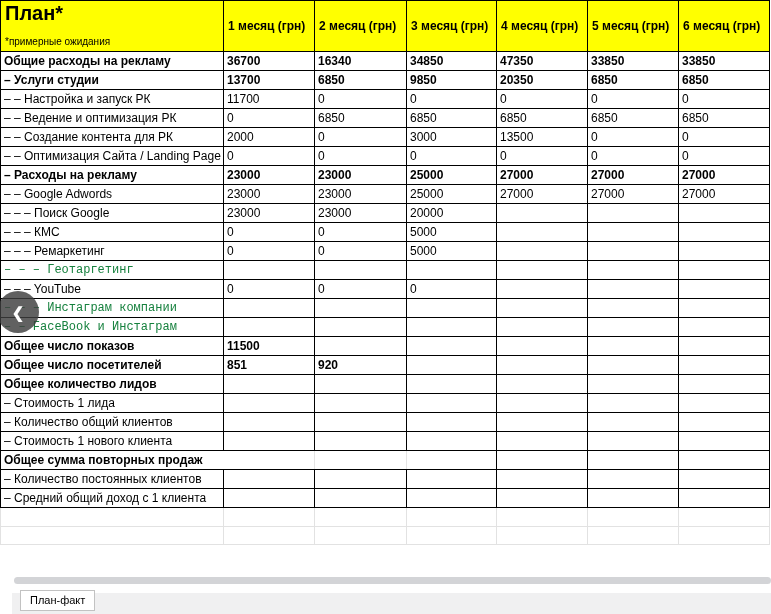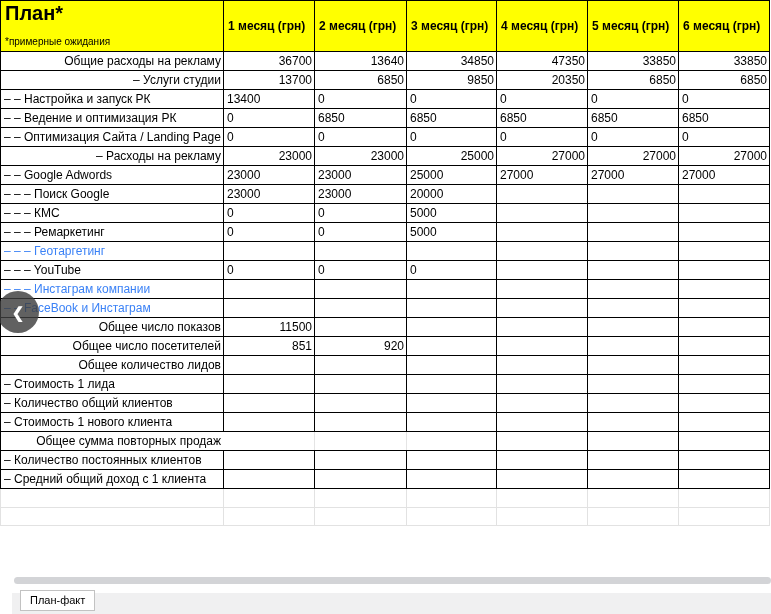--- a/index.html
+++ b/index.html
@@ -9,22 +9,22 @@
 
   table.grid { border-collapse: collapse; table-layout: fixed; width: 769px; position: absolute; top: 0; left: 0; }
   th, td { border: 1px solid #000; padding: 0 2px 0 3px; text-align: left; vertical-align: middle;
            overflow: hidden; white-space: nowrap; }
   thead th { background: #ffff00; height: 51px; font-size: 12px; font-weight: bold; padding-left: 4px; color:#000; }
   th.corner { vertical-align: top; position: relative; }
   .title { font-size: 20px; font-weight: bold; line-height: 23px; padding-top: 1px; }
   .subtitle { position: absolute; left: 4px; bottom: 4px; font-size: 10px; font-weight: normal; }
 
   tbody td { height: 19px; font-size: 12px; color: #000; background: #fff; }
-  td.bold { font-weight: normal; text-align: right; }
-  td.muted { color: #3b82f6; }
+  td.bold { font-weight: bold; }
+  td.muted { color: #15803d; font-family: Liberation Mono, monospace; }
 
   
   td.m0 { border-right-color: #ffffff; }
   td.m1 { border-right-color: #e4e4e4; }
   td.m2 { border-right-color: #e4e4e4; }
 
   
   tr.ghost td { border-color: #e2e2e2; background: #fff; }
 
   .back-btn { position: absolute; left: -3px; top: 291px; width: 42px; height: 42px; border-radius: 50%;
@@ -66,52 +66,61 @@
           <th>3 месяц (грн)</th>
           <th>4 месяц (грн)</th>
           <th>5 месяц (грн)</th>
           <th>6 месяц (грн)</th>
         </tr>
     </thead>
     <tbody>
         <tr>
           <td class="bold">Общие расходы на рекламу</td>
           <td class="bold">36700</td>
-          <td class="bold">13640</td>
+          <td class="bold">16340</td>
           <td class="bold">34850</td>
           <td class="bold">47350</td>
           <td class="bold">33850</td>
           <td class="bold">33850</td>
         </tr>
         <tr>
           <td class="bold">– Услуги студии</td>
           <td class="bold">13700</td>
           <td class="bold">6850</td>
           <td class="bold">9850</td>
           <td class="bold">20350</td>
           <td class="bold">6850</td>
           <td class="bold">6850</td>
         </tr>
         <tr>
           <td class="">– – Настройка и запуск РК</td>
-          <td class="">13400</td>
+          <td class="">11700</td>
           <td class="">0</td>
           <td class="">0</td>
           <td class="">0</td>
           <td class="">0</td>
           <td class="">0</td>
         </tr>
         <tr>
           <td class="">– – Ведение и оптимизация РК</td>
           <td class="">0</td>
           <td class="">6850</td>
           <td class="">6850</td>
           <td class="">6850</td>
           <td class="">6850</td>
           <td class="">6850</td>
+        </tr>
+        <tr>
+          <td class="">– – Создание контента для РК</td>
+          <td class="">2000</td>
+          <td class="">0</td>
+          <td class="">3000</td>
+          <td class="">13500</td>
+          <td class="">0</td>
+          <td class="">0</td>
         </tr>
         <tr>
           <td class="">– – Оптимизация Сайта / Landing Page</td>
           <td class="">0</td>
           <td class="">0</td>
           <td class="">0</td>
           <td class="">0</td>
           <td class="">0</td>
           <td class="">0</td>
         </tr>

